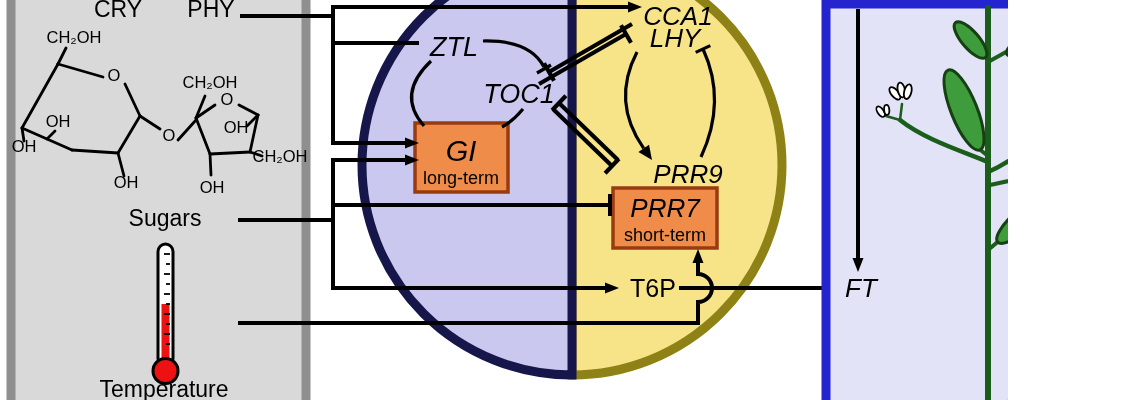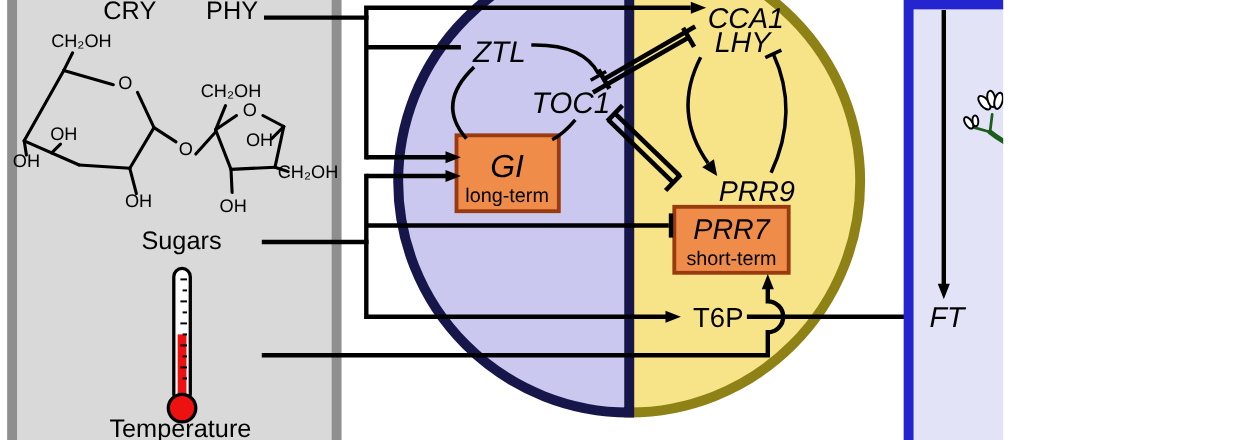--- a/index.html
+++ b/index.html
@@ -1,16 +1,16 @@
 <!DOCTYPE html>
 <html><head>
 <meta charset="utf-8">
 <style>
   html,body{margin:0;padding:0;background:#ffffff;}
-  #stage{position:relative;width:912px;height:400px;overflow:hidden;background:#ffffff;
+  #stage{position:relative;width:1008px;height:400px;overflow:hidden;background:#ffffff;
          font-family:"Liberation Sans", sans-serif;}
   svg{display:block}
   text{fill:#000;}
   .lbl{font-family:"Liberation Sans", sans-serif;}
   .gene{font-style:italic;}
   .conn{stroke:#000;stroke-width:4;fill:none;}
   .thin{stroke:#000;stroke-width:3.2;fill:none;}
   .bond{stroke:#000;stroke-width:2.8;fill:none;stroke-linecap:round;}
   .ah{fill:#000;stroke:none;}
 </style>

